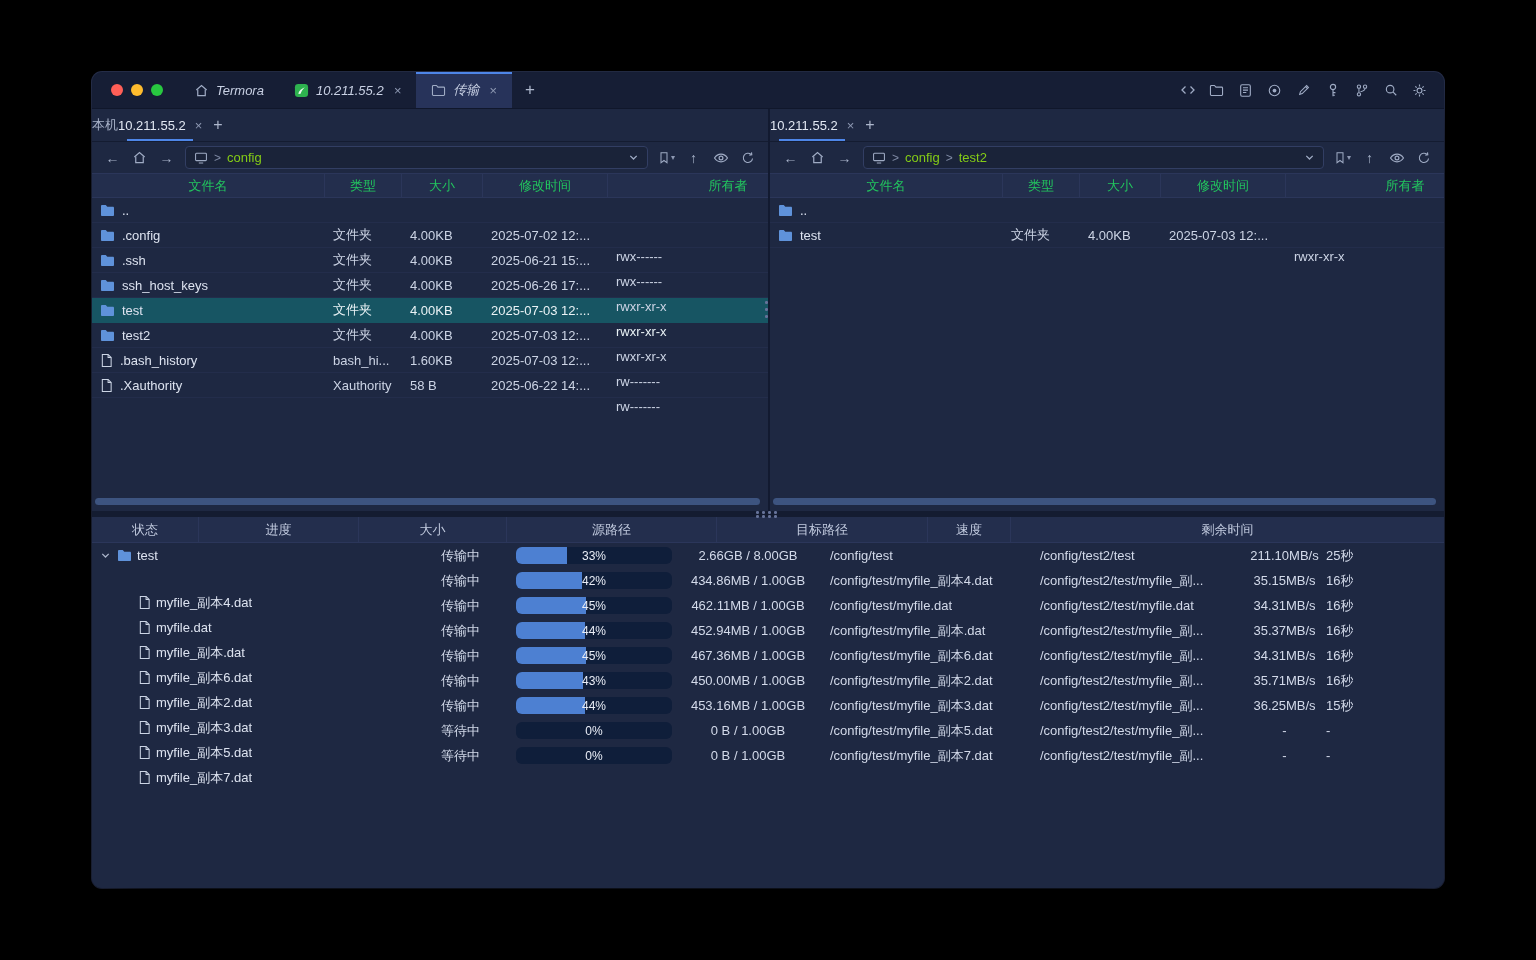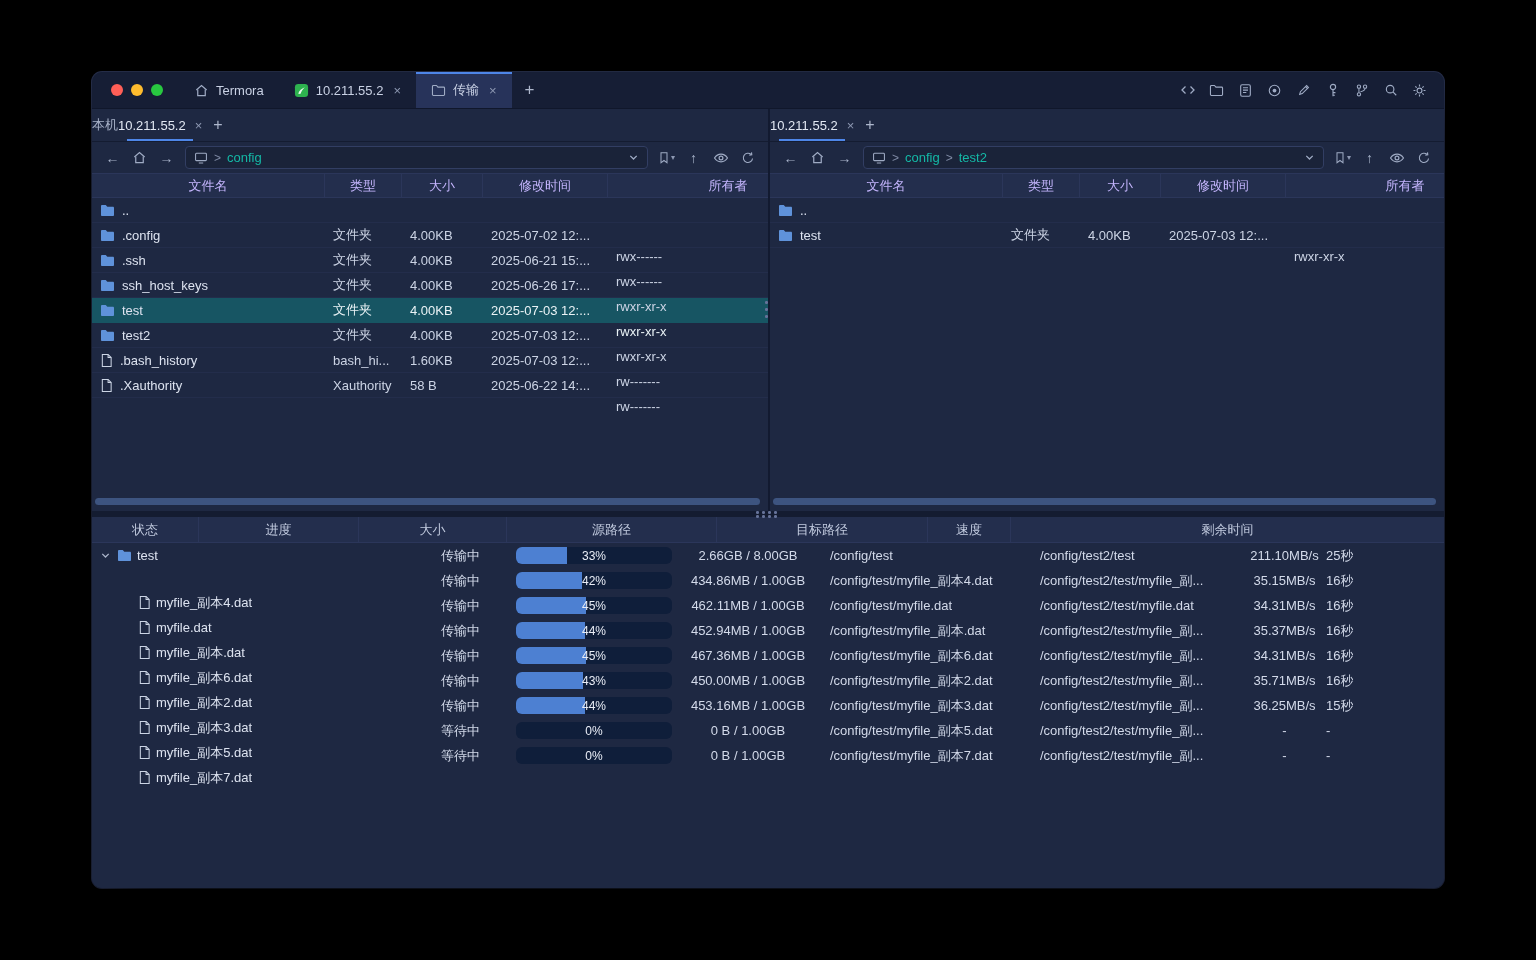--- a/index.html
+++ b/index.html
@@ -4,21 +4,21 @@
 <style>
   *{margin:0;padding:0;box-sizing:border-box;}
   html,body{width:1536px;height:960px;background:#000;overflow:hidden;
     font-family:"Liberation Sans","DejaVu Sans",sans-serif;}
   .window{position:absolute;left:92px;top:72px;width:1352px;height:816px;
     background:#1e2842;border-radius:10px;overflow:hidden;display:flex;flex-direction:column;
     color:#d7dded;font-size:13px;box-shadow:0 30px 80px rgba(0,0,0,.9),0 0 0 1px #2a3352;}
   .ico{display:inline-flex;align-items:center;justify-content:center;color:#9fabc4;flex:none;}
 
   
-  .titlebar{height:37px;background:#161e35;display:flex;align-items:stretch;flex:none;border-bottom:1px solid #10172b;}
+  .titlebar{height:37px;background:#161e35;display:flex;align-items:stretch;flex:none;border-bottom:1px solid #10172b;font-style:italic;}
   .traffic{display:flex;align-items:center;gap:8px;padding:0 16px 0 19px;}
   .tl{width:12px;height:12px;border-radius:50%;}
   .tl.red{background:#ff5f57;}.tl.yellow{background:#febc2e;}.tl.green{background:#28c840;}
   .app-tabs{display:flex;align-items:stretch;}
   .atab{display:flex;align-items:center;gap:7px;padding:0 15px;color:#c9d1e4;position:relative;cursor:default;}
   .atab.active{background:#27335a;}
   .atab.active::before{content:"";position:absolute;left:0;right:0;top:0;height:2px;background:#4e86e8;}
   .xbtn{color:#8d98b2;font-size:13px;margin-left:3px;}
   .tb-add{display:flex;align-items:center;padding:0 13px;color:#aeb8cd;font-size:17px;}
   .tb-icons{margin-left:auto;display:flex;align-items:center;gap:10px;padding-right:15px;}
@@ -38,25 +38,25 @@
   .ptab.active{color:#e2e8f3;}
   .ptab.active::after{content:"";position:absolute;left:9px;right:9px;bottom:0;height:2px;background:#4e86e8;}
   .padd{display:flex;align-items:center;padding:0 11px;color:#aeb8cd;font-size:16px;}
 
   .pnav{height:31px;display:flex;align-items:center;gap:2px;padding:0 8px;flex:none;}
   .nbtn{min-width:25px;height:24px;display:flex;align-items:center;justify-content:center;color:#a9b4cb;font-size:14px;}
   .nbtn .caret{font-size:8px;color:#8d98b2;margin-left:1px;}
   .crumbbox{flex:1;height:23px;border:1px solid #323e63;border-radius:4px;background:#1a2339;
     display:flex;align-items:center;gap:6px;padding:0 8px;min-width:0;margin:0 4px;}
   .crumbbox .sep{color:#7e89a3;font-size:12px;}
-  .crumbbox .seg{color:#14b8a6;}
+  .crumbbox .seg{color:#84cc16;}
   .crumbbox .cend{margin-left:auto;}
 
   .fhead{height:25px;background:#232e4d;border-top:1px solid #2b365a;border-bottom:1px solid #2b365a;display:flex;flex:none;}
-  .fhc{display:flex;align-items:center;justify-content:center;color:#c4b5fd;border-right:1px solid #2b365a;flex:none;overflow:hidden;}
+  .fhc{display:flex;align-items:center;justify-content:center;color:#22c55e;border-right:1px solid #2b365a;flex:none;overflow:hidden;}
   .fhc:last-child{border-right:none;}
   .c-name{width:233px;}.c-type{width:77px;}.c-size{width:81px;}.c-mod{width:125px;}.c-perm{width:80px;margin-top:43px;}
   .c-owner{flex:1;min-width:0;}
   .frows{flex:1;overflow:hidden;position:relative;}
   .frow{height:25px;display:flex;align-items:center;border-bottom:1px solid #232d4b;}
   .frow.selected{background:#175563;border-bottom-color:#175563;}
   .fc{flex:none;padding:0 8px;white-space:nowrap;overflow:hidden;color:#ccd4e5;}
   .frow.selected .fc{color:#eaf3f6;}
   .fc.namecell{display:flex;align-items:center;gap:7px;}
   .fc.namecell .fname{color:#dde3f0;}

